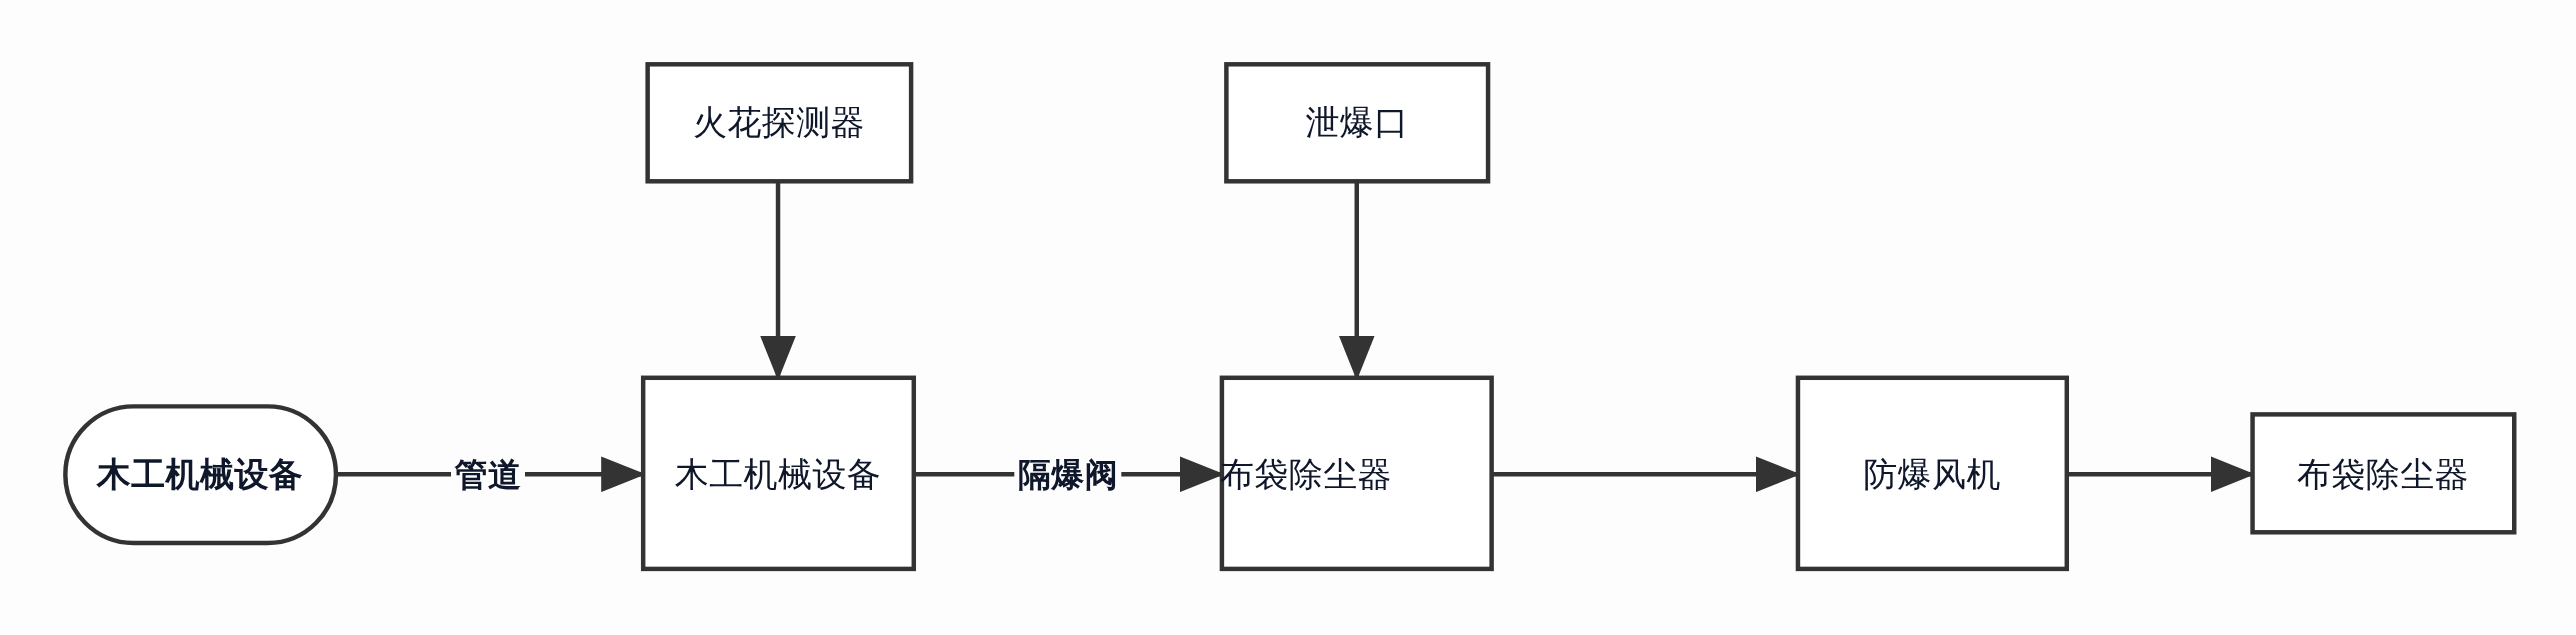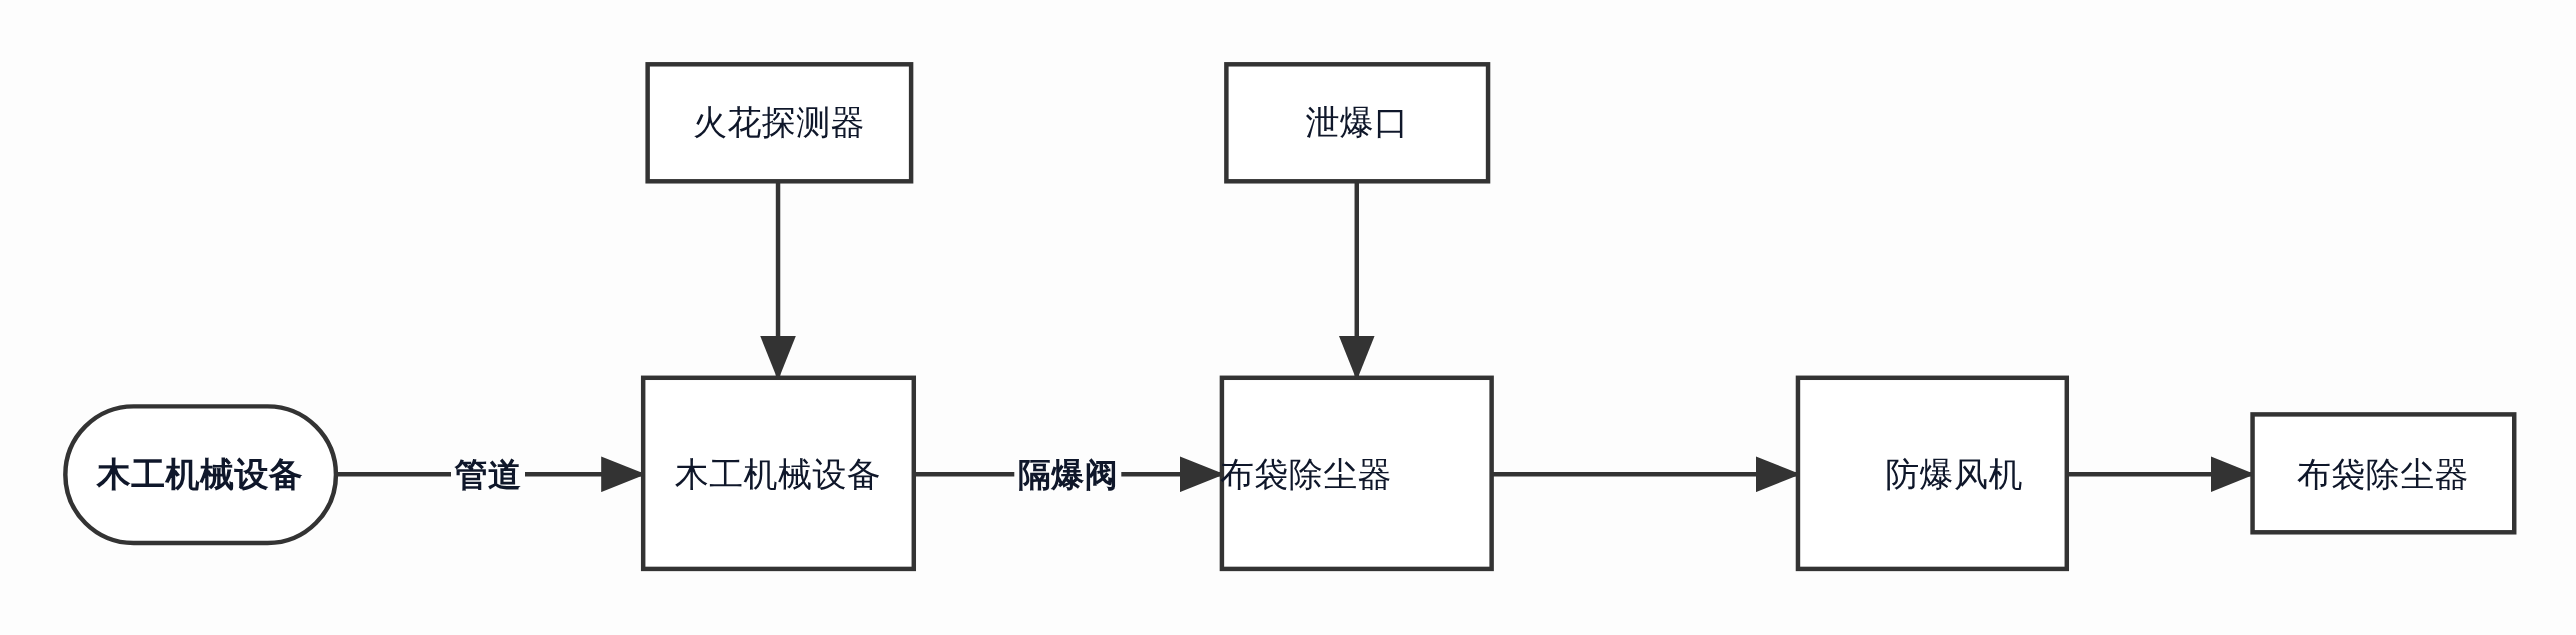--- a/index.html
+++ b/index.html
@@ -80,18 +80,18 @@
   </svg>
 
   <div id="labels-layer">
       <div class="edge-label" style="left: 488px; top: 474px;">管道</div>
       <div class="edge-label" style="left: 1068px; top: 474px; text-align: center;">隔爆阀</div>
       <div class="node-label" style="left: 200px; top: 474px; font-weight: bold;">木工机械设备</div>
       <div class="node-label" style="left: 779px; top: 122px;">火花探测器</div>
       <div class="node-label" style="left: 1357px; top: 122px;">泄爆口</div>
       <div class="node-label" style="left: 778px; top: 474px;">木工机械设备</div>
       <div class="node-label" style="left: 1306px; top: 474px;">布袋除尘器</div>
-      <div class="node-label" style="left: 1932px; top: 474px; margin-left: 22px;">防爆风机</div>
+      <div class="node-label" style="left: 1932px; top: 474px;">防爆风机</div>
       <div class="node-label" style="left: 2383px; top: 474px;">布袋除尘器</div>
     </div>
 
 </div>
 
 
 </body></html>

